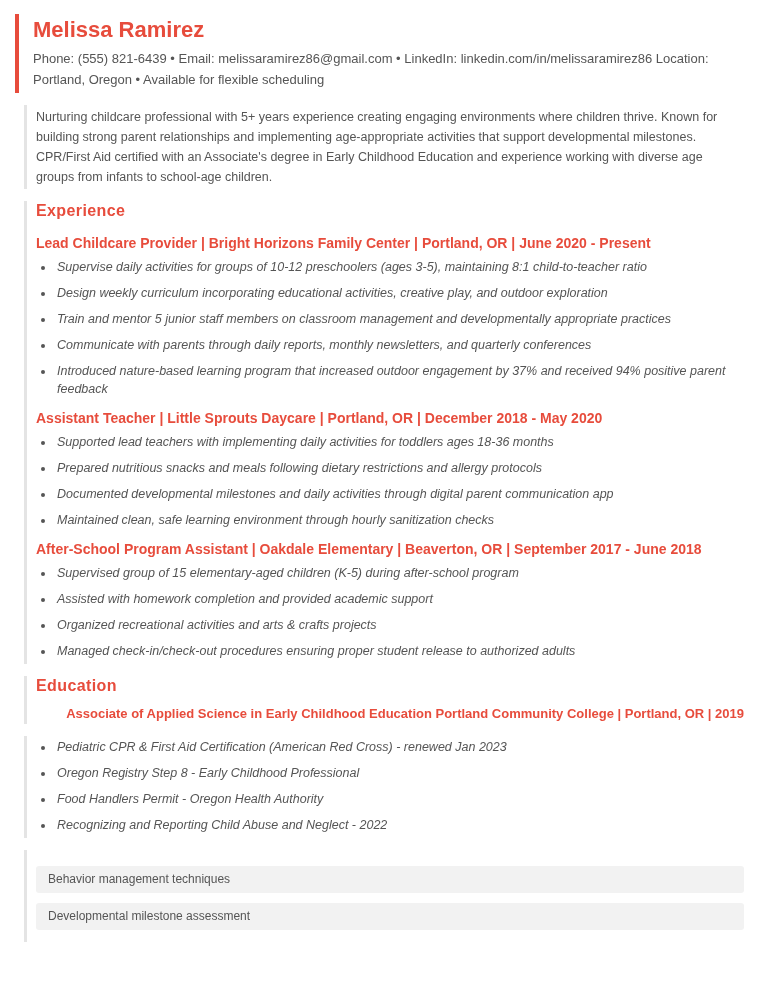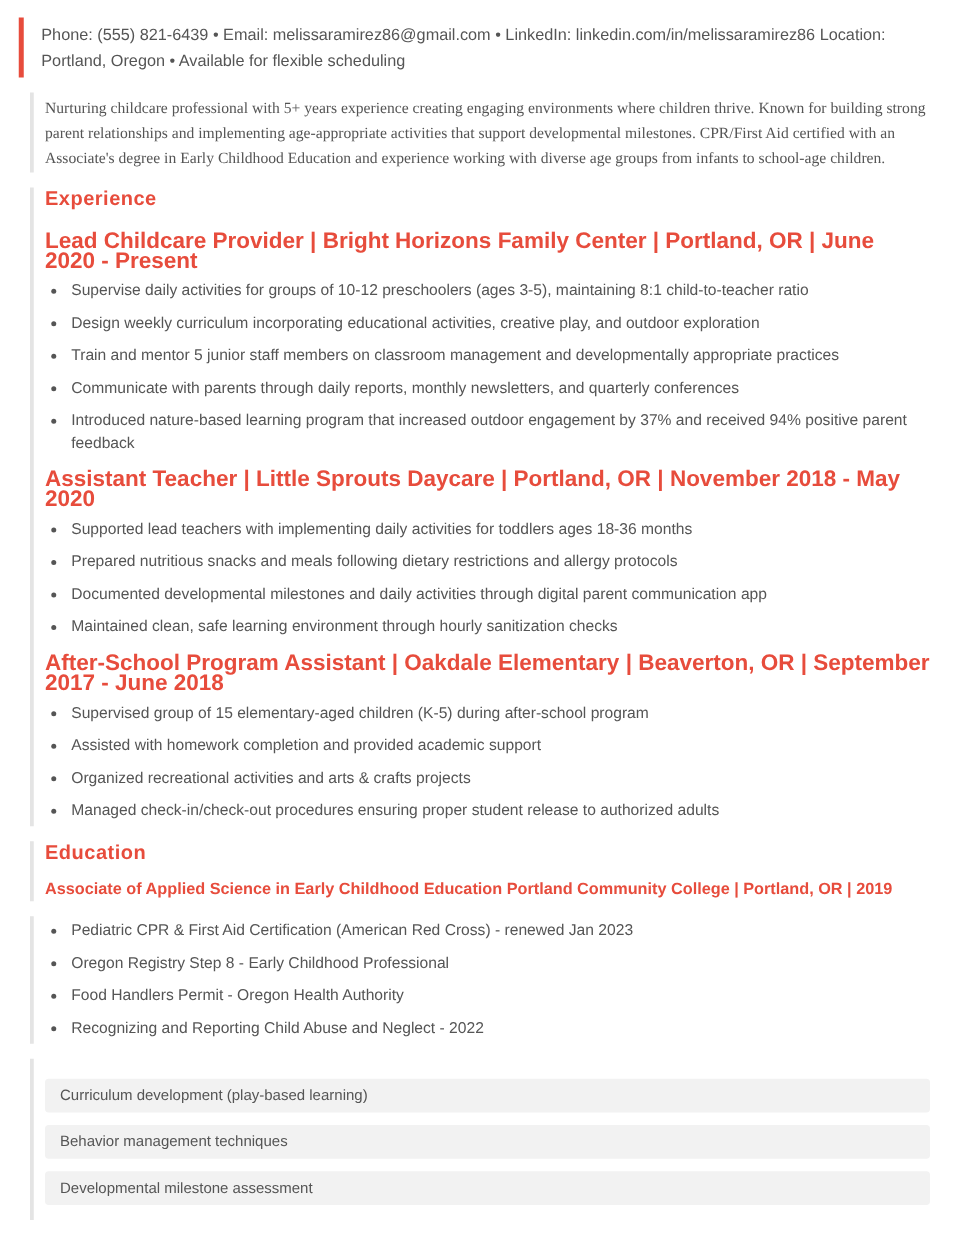--- a/index.html
+++ b/index.html
@@ -33,62 +33,63 @@
   
   .section{
     margin:12px 24px 0 24px;
     border-left:3px solid var(--border-gray);
     padding:2px 0 2px 9px;
   }
   .summary{
     margin-top:12px;
     font-size:12.5px;line-height:20px;color:var(--text);
   }
-  .summary p{margin:0;font-family:Liberation Serif, serif;}
+  .summary p{margin:0;}
 
   h2.section-heading{
     margin:0 0 12px 0;
     font-size:16px;line-height:16px;font-weight:bold;
     color:var(--accent);letter-spacing:0.4px;
   }
   .job-title{
     margin:16px 0 7px 0;
-    font-size:18px;line-height:16px;font-weight:bold;color:var(--accent);
+    font-size:14px;line-height:16px;font-weight:bold;color:var(--accent);
   }
   .job + .job .job-title{margin-top:12px;}
 
   ul.bullets{
-    margin:0;padding:0 0 0 19px;list-style:disc;
+    margin:0;padding:0 0 0 19px;list-style:disc;font-style:italic;
   }
   ul.bullets li{
     font-size:12.5px;line-height:18px;color:var(--text);
     margin-bottom:8px;padding-left:2px;
   }
   ul.bullets li:last-child{margin-bottom:2px;}
 
   .degree{
     margin:0;
-    font-size:13px;line-height:16px;font-weight:bold;color:var(--accent);
+    font-size:13px;line-height:16px;font-weight:bold;color:var(--accent);text-align:right;
   }
 
   .skills-list{margin-top:14px;}
   .skill-bar{
     background:var(--skill-bg);
     border-radius:3px;
     padding:7px 12px 7px 12px;
     margin-bottom:10px;
     font-size:12px;line-height:13px;color:var(--text);
   }
 </style>
 </head>
 <body>
 
 <div class="page">
 
   <header class="resume-header">
+    <h1 class="name">Melissa Ramirez</h1>
     <p class="contact">Phone: (555) 821-6439 • Email: melissaramirez86@gmail.com • LinkedIn: linkedin.com/in/melissaramirez86 Location: Portland, Oregon • Available for flexible scheduling</p>
   </header>
 
   <section class="section summary">
     <p>Nurturing childcare professional with 5+ years experience creating engaging environments where children thrive. Known for building strong parent relationships and implementing age-appropriate activities that support developmental milestones. CPR/First Aid certified with an Associate's degree in Early Childhood Education and experience working with diverse age groups from infants to school-age children.</p>
   </section>
 
   <section class="section">
     <h2 class="section-heading">Experience</h2>
 
@@ -97,21 +98,21 @@
       <ul class="bullets">
         <li>Supervise daily activities for groups of 10-12 preschoolers (ages 3-5), maintaining 8:1 child-to-teacher ratio</li>
         <li>Design weekly curriculum incorporating educational activities, creative play, and outdoor exploration</li>
         <li>Train and mentor 5 junior staff members on classroom management and developmentally appropriate practices</li>
         <li>Communicate with parents through daily reports, monthly newsletters, and quarterly conferences</li>
         <li>Introduced nature-based learning program that increased outdoor engagement by 37% and received 94% positive parent feedback</li>
       </ul>
     </div>
 
     <div class="job">
-      <h3 class="job-title">Assistant Teacher | Little Sprouts Daycare | Portland, OR | November 2018 - May 2020</h3>
+      <h3 class="job-title">Assistant Teacher | Little Sprouts Daycare | Portland, OR | December 2018 - May 2020</h3>
       <ul class="bullets">
         <li>Supported lead teachers with implementing daily activities for toddlers ages 18-36 months</li>
         <li>Prepared nutritious snacks and meals following dietary restrictions and allergy protocols</li>
         <li>Documented developmental milestones and daily activities through digital parent communication app</li>
         <li>Maintained clean, safe learning environment through hourly sanitization checks</li>
       </ul>
     </div>
 
     <div class="job">
       <h3 class="job-title">After-School Program Assistant | Oakdale Elementary | Beaverton, OR | September 2017 - June 2018</h3>
@@ -133,19 +134,18 @@
     <ul class="bullets">
       <li>Pediatric CPR &amp; First Aid Certification (American Red Cross) - renewed Jan 2023</li>
       <li>Oregon Registry Step 8 - Early Childhood Professional</li>
       <li>Food Handlers Permit - Oregon Health Authority</li>
       <li>Recognizing and Reporting Child Abuse and Neglect - 2022</li>
     </ul>
   </section>
 
   <section class="section">
     <div class="skills-list">
-      <div class="skill-bar">Curriculum development (play-based learning)</div>
       <div class="skill-bar">Behavior management techniques</div>
       <div class="skill-bar">Developmental milestone assessment</div>
     </div>
   </section>
 
 </div>
 
 </body></html>

